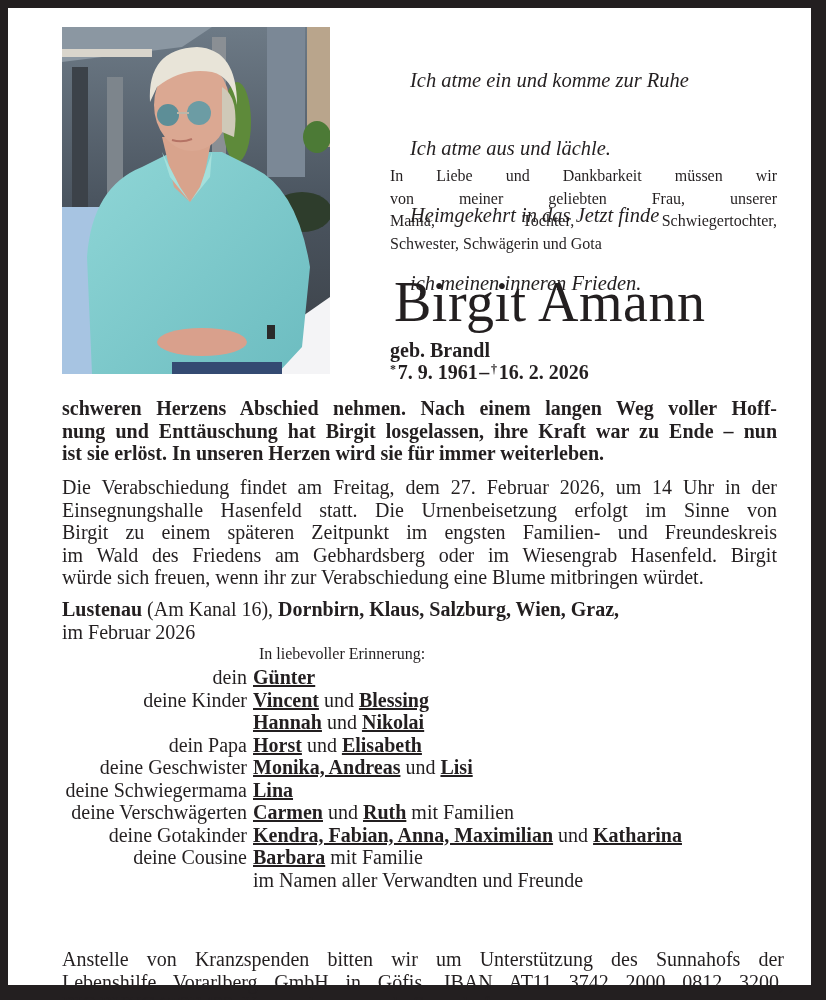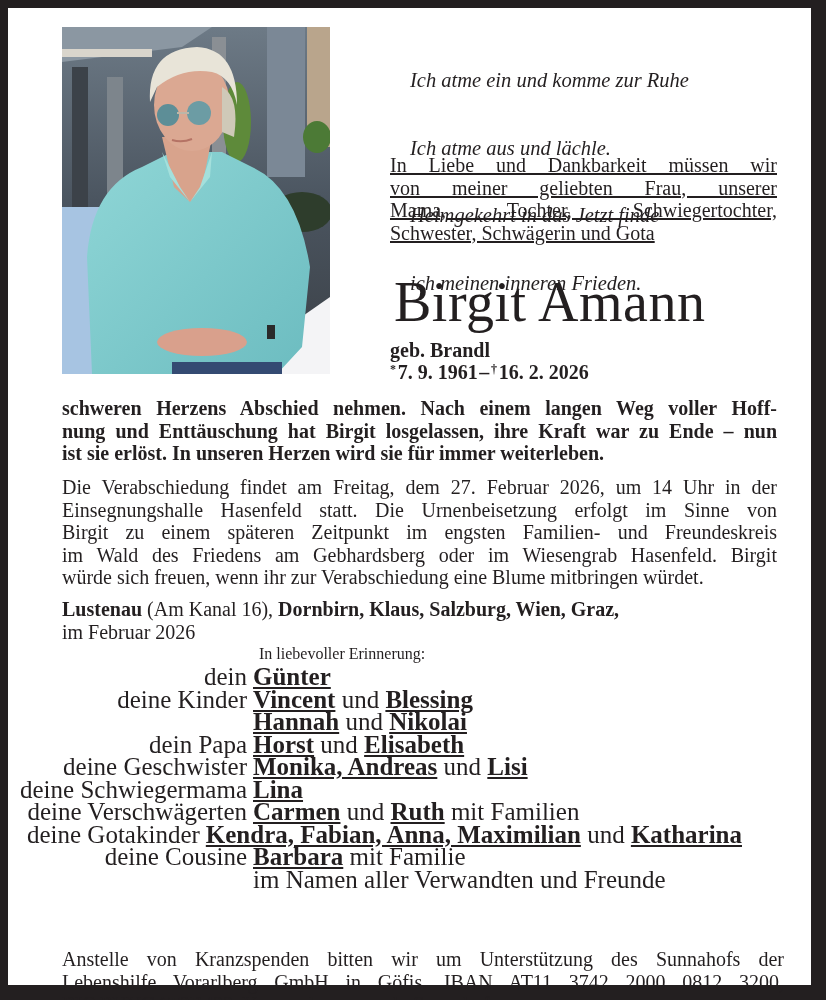--- a/index.html
+++ b/index.html
@@ -32,26 +32,25 @@
     position: absolute;
     left: 390px; top: 24px;
     font-style: italic;
     font-size: 20.5px;
     line-height: 22.5px;
     white-space: pre;
     margin-left: 20px;
   }
   .intro {
     position: absolute;
-    left: 390px; top: 154px;
+    left: 390px; top: 165px;
     width: 387px;
-    font-size: 20px;
+    font-size: 16px;
     line-height: 22.5px;
     text-align: justify;
-    text-decoration: underline;
   }
   .intro .ln { display: block; text-align: justify; text-align-last: justify; }
   .intro .ln.last { text-align-last: left; }
 
   .name {
     position: absolute;
     left: 394px; top: 270px;
     font-size: 56px;
     line-height: 64px;
     letter-spacing: 0.5px;
@@ -98,21 +97,21 @@
     position: absolute;
     left: 259px; top: 643px;
     font-size: 16px;
     line-height: 22.5px;
   }
 
   .mourners {
     position: absolute;
     left: 0; top: 666px;
     width: 742px;
-    font-size: 25px;
+    font-size: 20px;
     line-height: 22.5px;
   }
   .mrow { display: flex; white-space: nowrap; }
   .mrow .rel { width: 253px; text-align: right; padding-right: 6px; box-sizing: border-box; }
   .mrow .names { flex: 1; }
   .mrow .names b { font-weight: bold; text-decoration: underline; }
 
   .donation {
     position: absolute;
     left: 62px; top: 948px;

